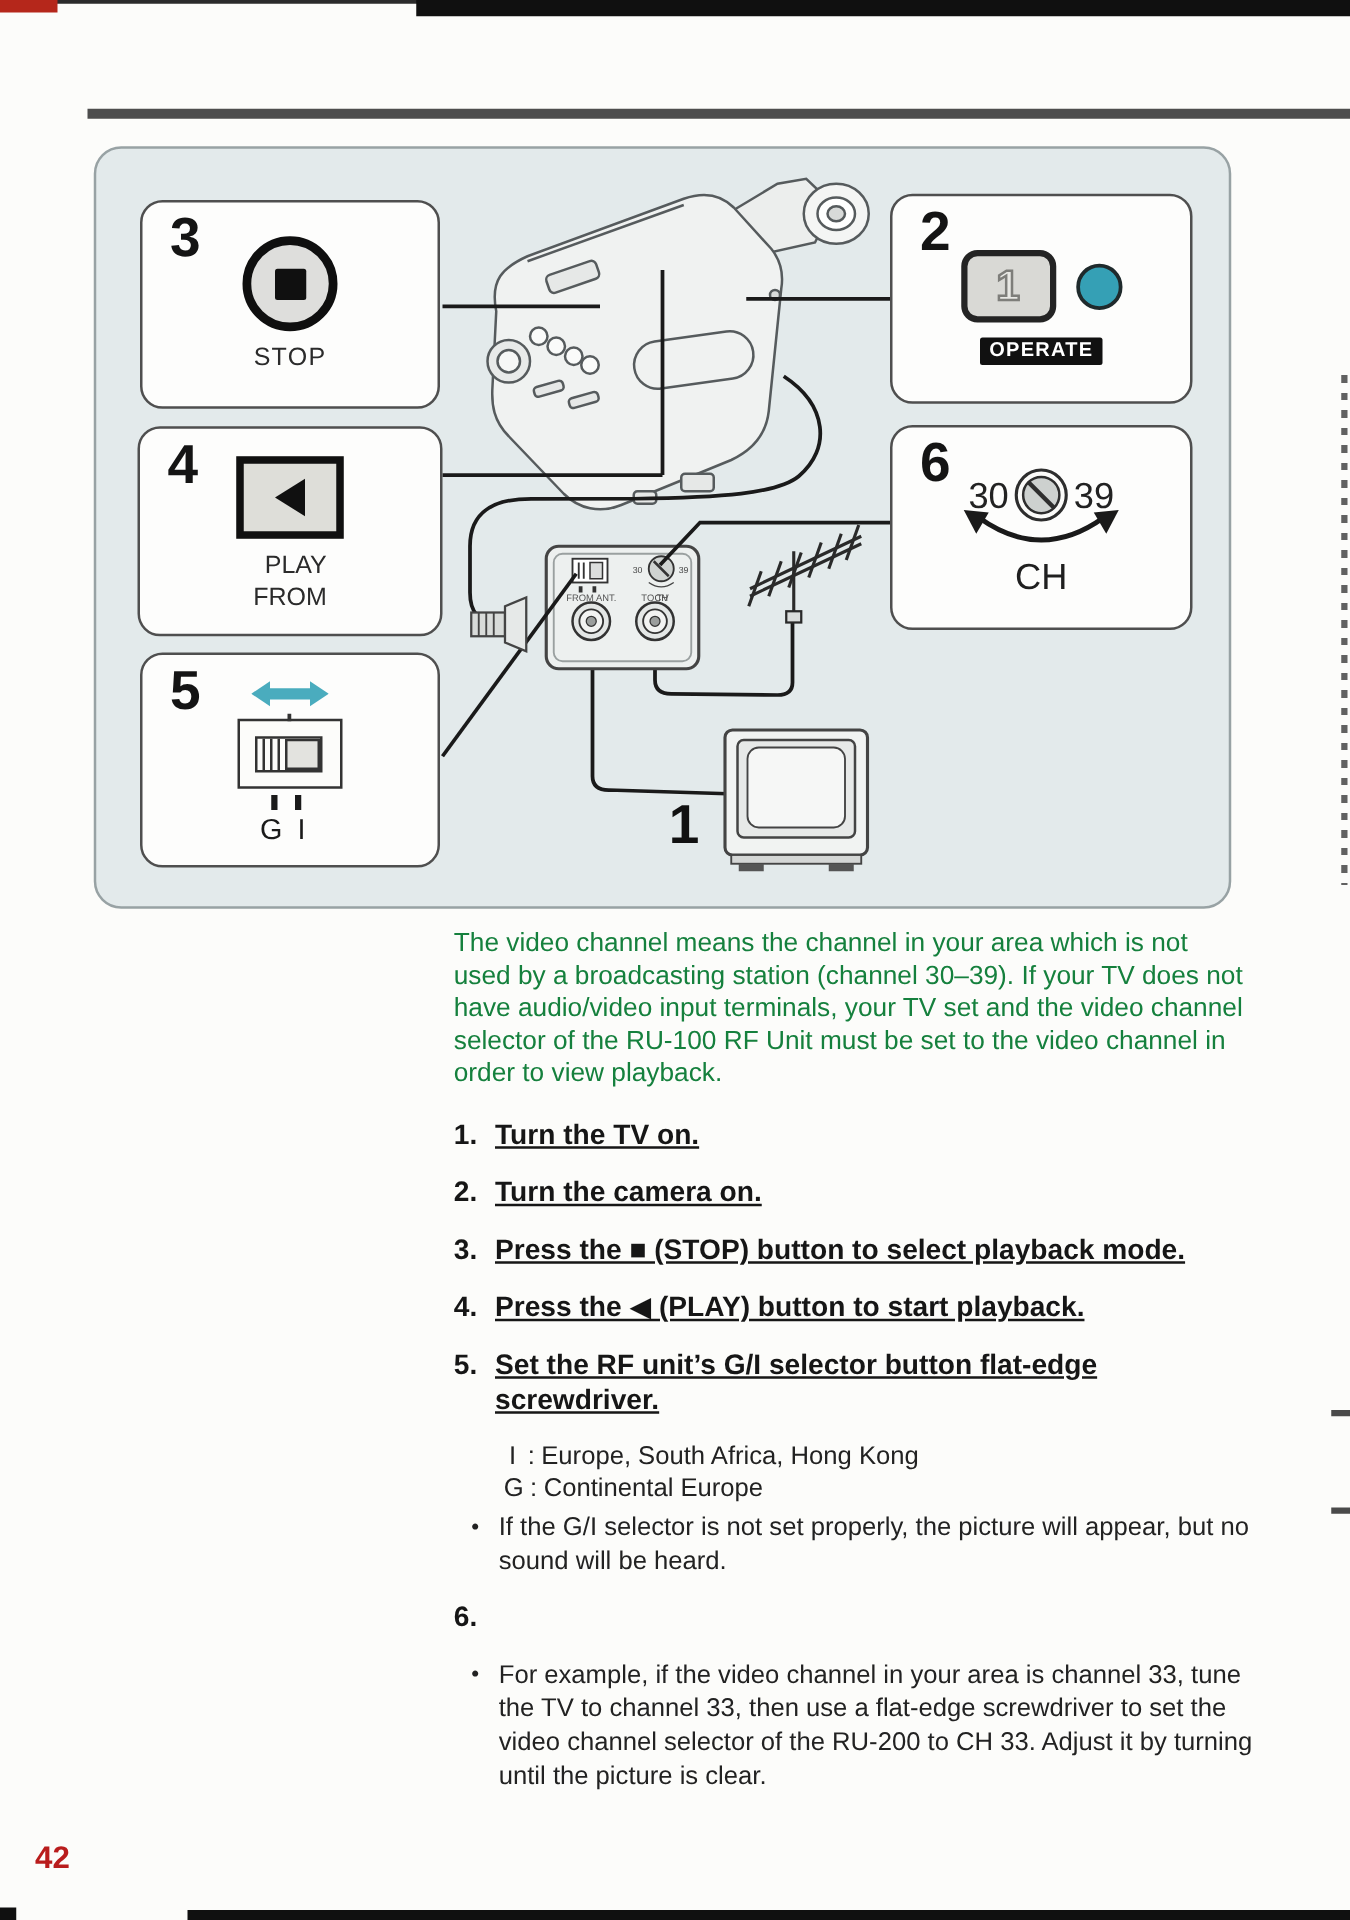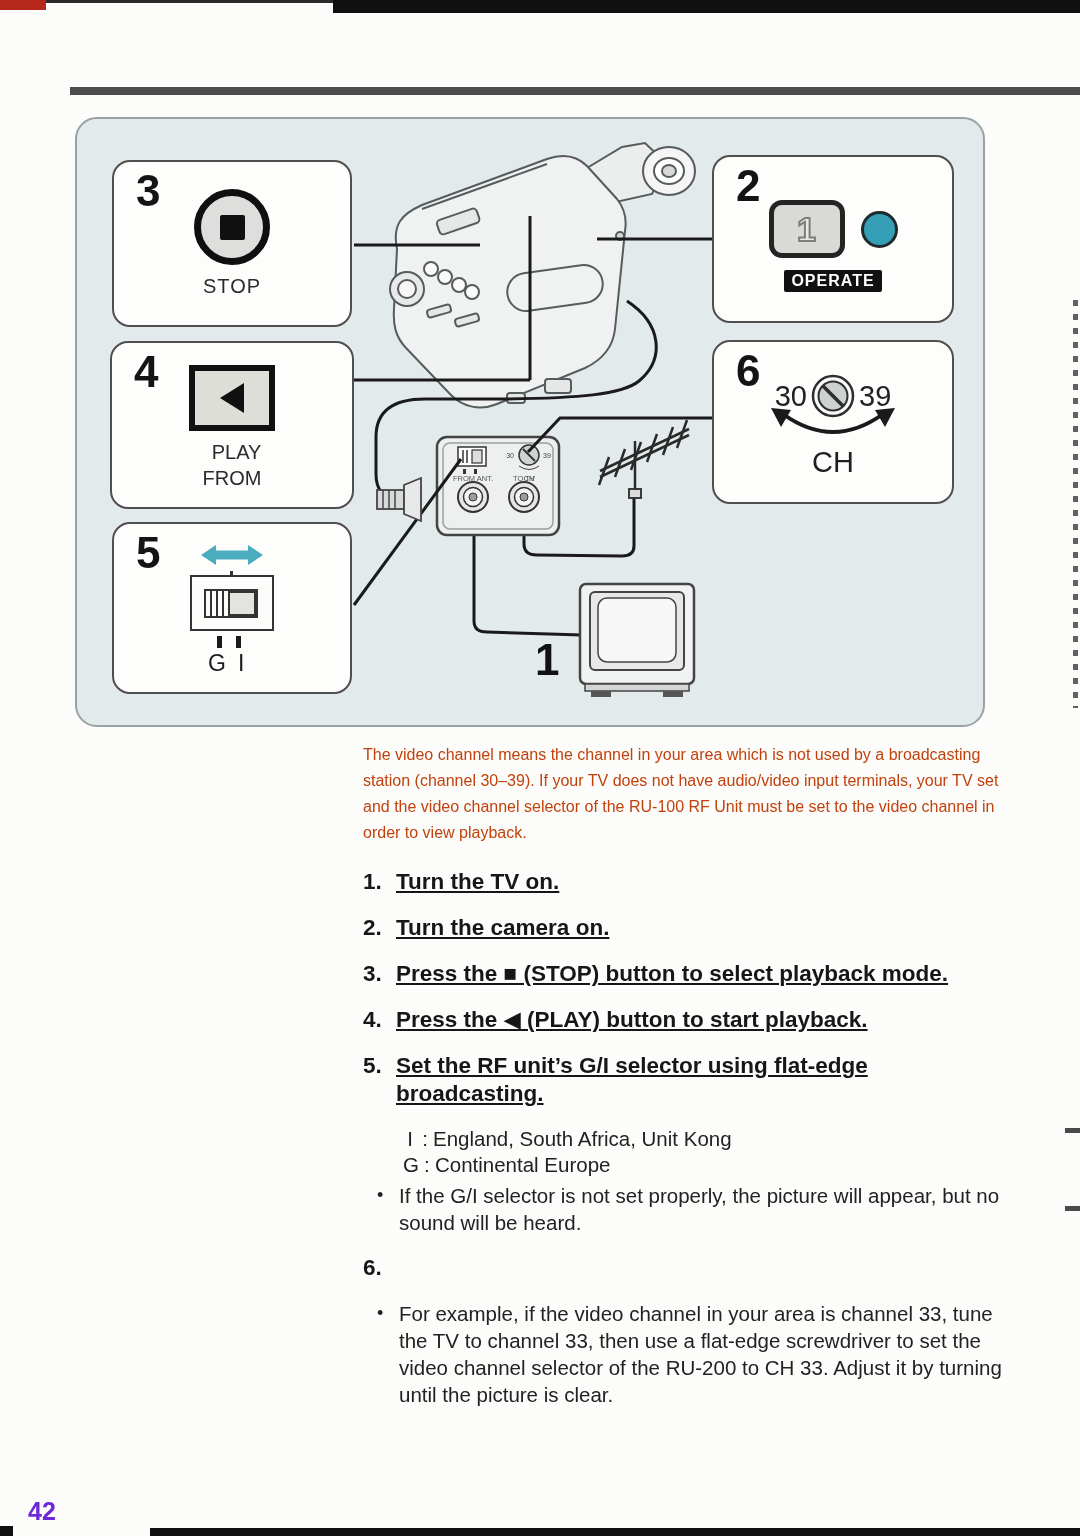--- a/index.html
+++ b/index.html
@@ -62,31 +62,31 @@
   .gi-tick{position:absolute;top:0;width:5px;height:12px;background:#1a1a1a;}
   .gi-labels{position:relative;width:80px;height:24px;}
   .gi-g,.gi-i{position:absolute;top:0;font-size:23px;color:#1a1a1a;}
   
   .ch-label{font-size:29px;color:#1f1f1f;margin-top:-4px;}
   
   .tv-num{position:absolute;left:458px;top:516px;font-size:44px;font-weight:bold;color:#111;}
   
   .text-col{position:absolute;left:363px;top:742px;width:660px;}
   h1.heading{margin:0 0 6px 0;font-size:25px;line-height:30px;font-weight:bold;color:#141414;}
-  .intro{width:636px;font-size:16px;line-height:26px;color:#c2410c;margin-bottom:22px;}
+  .intro{width:636px;font-size:21px;line-height:26px;color:#15803d;margin-bottom:22px;}
   .step{display:flex;margin-bottom:18px;}
   .step-num{flex:0 0 33px;font-size:22.5px;font-weight:bold;line-height:28px;}
   .step-text{max-width:575px;font-size:22.5px;font-weight:bold;line-height:28px;text-decoration:underline;}
   .sub-key-row{display:flex;margin-left:40px;font-size:20.5px;line-height:26px;color:#222;}
   .sub-key{flex:0 0 14px;text-align:center;}
   .sub-colon{flex:0 0 16px;text-align:center;}
   .sub-bullet{display:flex;margin:4px 0 18px 14px;font-size:20.5px;line-height:27px;color:#222;}
   .sub-bullet .dot{flex:0 0 22px;font-size:18px;}
   .sub-bullet .sub-text{max-width:615px;}
-  .page-num{position:absolute;left:28px;top:1472px;font-size:25px;font-weight:bold;color:#6d28d9;margin-top:25px;}
+  .page-num{position:absolute;left:28px;top:1472px;font-size:25px;font-weight:bold;color:#b91c1c;}
 </style>
 </head>
 <body>
 
 <div id="page">
 
   <div class="top-hairline"></div>
   <div class="top-red"></div>
   <div class="top-black"></div>
   <div class="bottom-black"></div>
@@ -292,26 +292,26 @@
         <div class="step">
           <span class="step-num">3.</span>
           <span class="step-text">Press the ■ (STOP) button to select playback mode.</span>
         </div>
         <div class="step">
           <span class="step-num">4.</span>
           <span class="step-text">Press the ◀ (PLAY) button to start playback.</span>
         </div>
         <div class="step">
           <span class="step-num">5.</span>
-          <span class="step-text">Set the RF unit’s G/I selector using flat-edge broadcasting.</span>
+          <span class="step-text">Set the RF unit’s G/I selector button flat-edge screwdriver.</span>
         </div>
         <div class="sub-key-row">
           <span class="sub-key">I</span>
           <span class="sub-colon">:</span>
-          <span class="sub-text">England, South Africa, Unit Kong</span>
+          <span class="sub-text">Europe, South Africa, Hong Kong</span>
         </div>
         <div class="sub-key-row">
           <span class="sub-key">G</span>
           <span class="sub-colon">:</span>
           <span class="sub-text">Continental Europe</span>
         </div>
         <div class="sub-bullet">
           <span class="dot">•</span>
           <span class="sub-text">If the G/I selector is not set properly, the picture will appear, but no sound will be heard.</span>
         </div>

